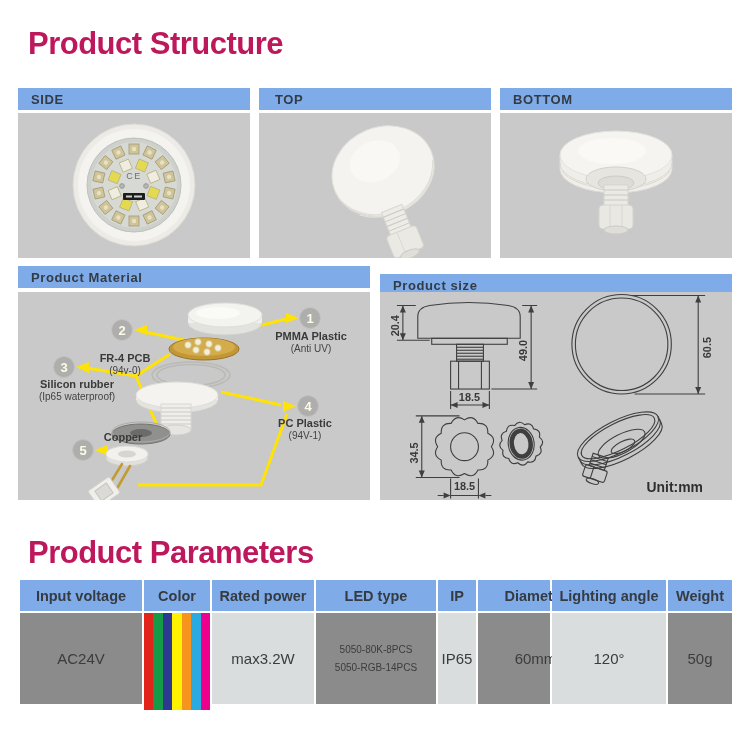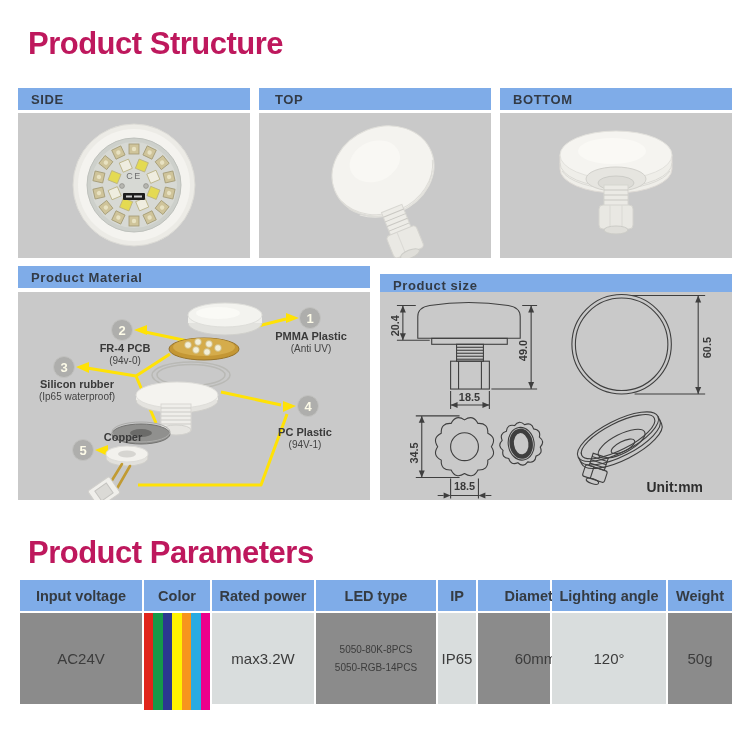--- a/index.html
+++ b/index.html
@@ -282,29 +282,29 @@
         <span>4</span>
       </div>
     <div class="mat-badge" style="left:54px;top:147px;">
         <span>5</span>
       </div>
 
     <div class="mat-label" style="left:293px;top:38px;">
       <div class="mat-name">PMMA Plastic</div>
       <div class="mat-note">(Anti UV)</div>
     </div>
-    <div class="mat-label" style="left:107px;top:50px;">
+    <div class="mat-label" style="left:107px;top:60px;">
       <div class="mat-name">FR-4 PCB</div>
       <div class="mat-note">(94v-0)</div>
     </div>
     <div class="mat-label" style="left:59px;top:86px;">
       <div class="mat-name">Silicon rubber</div>
       <div class="mat-note">(Ip65 waterproof)</div>
     </div>
-    <div class="mat-label" style="left:287px;top:134px;">
+    <div class="mat-label" style="left:287px;top:125px;">
       <div class="mat-name">PC Plastic</div>
       <div class="mat-note">(94V-1)</div>
     </div>
     <div class="mat-label" style="left:105px;top:139px;">
       <div class="mat-name">Copper</div>
     </div>
   </div>
 
   <div class="abs bar" style="left:380px;top:266px;width:352px;margin-top:8px;">Product size</div>
   <div class="abs gray-area" style="left:380px;top:292px;width:352px;height:208px;">

